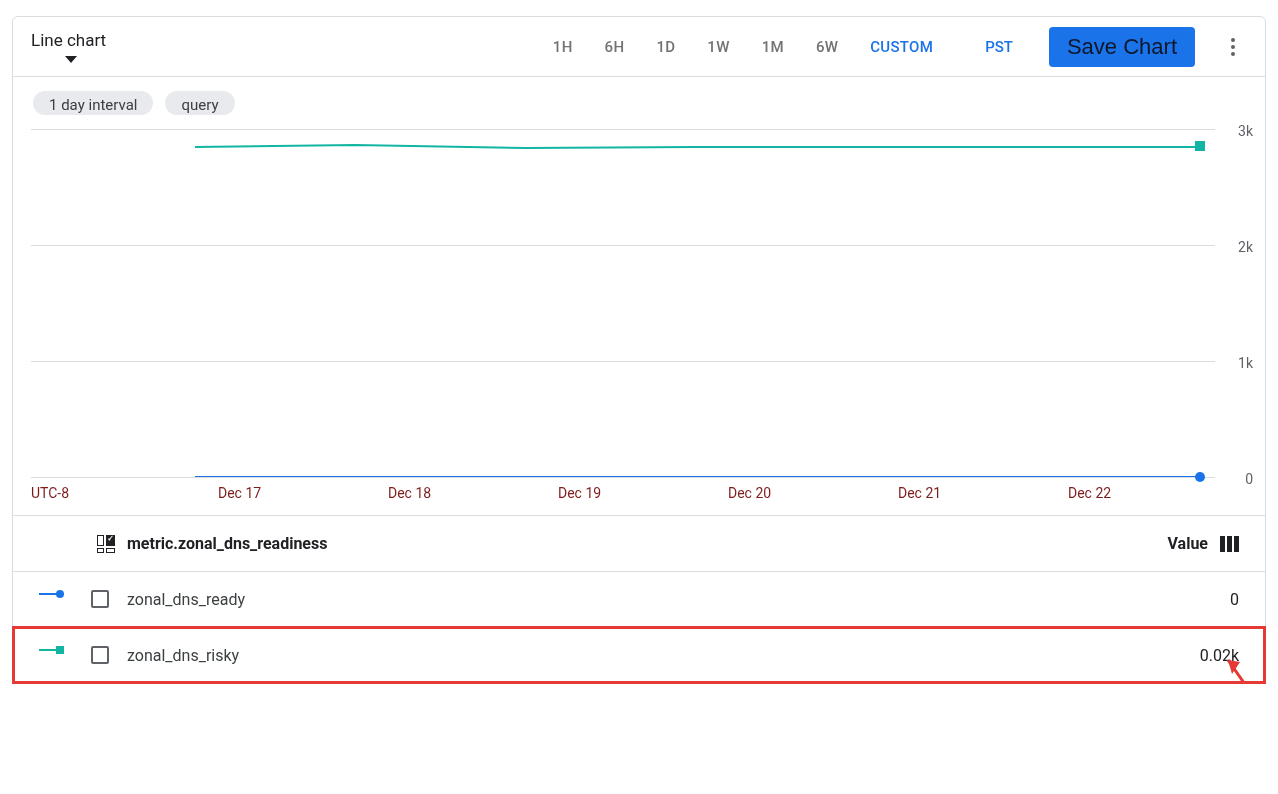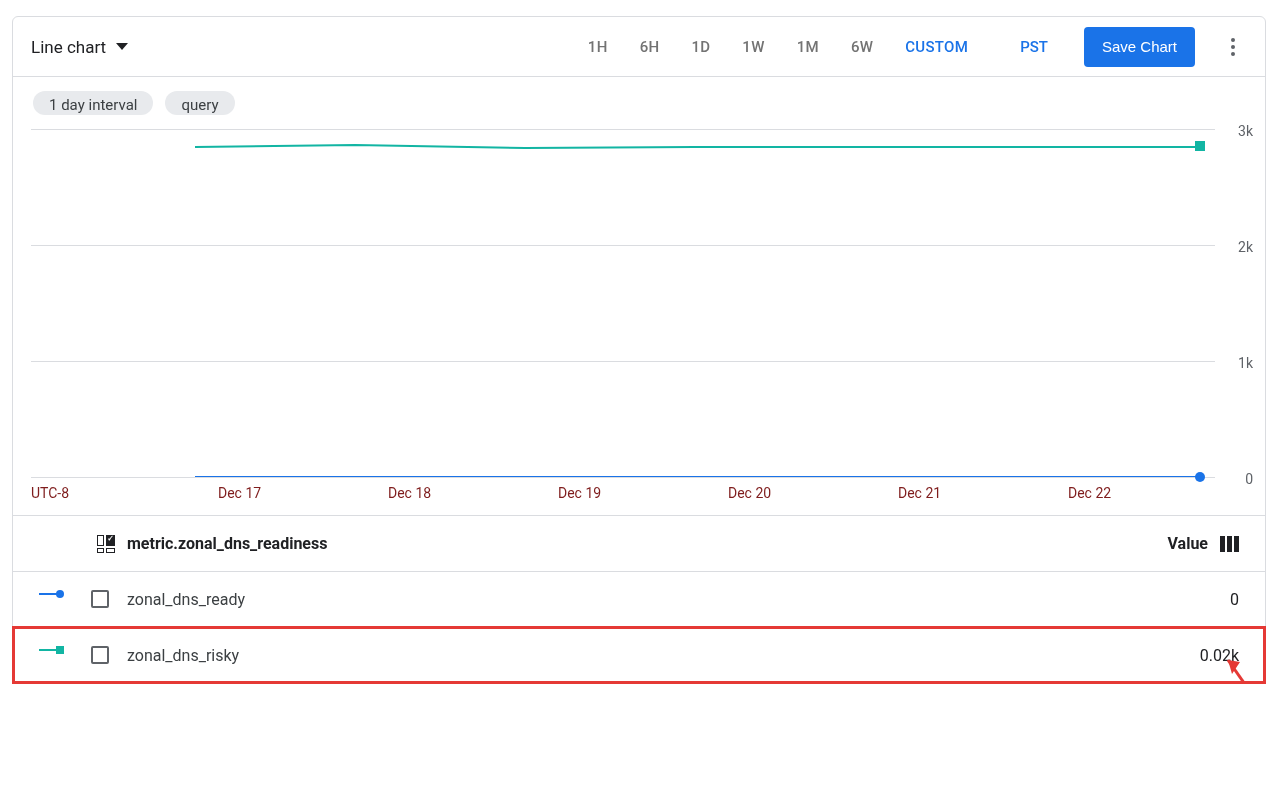--- a/index.html
+++ b/index.html
@@ -1,26 +1,26 @@
 <!DOCTYPE html>
 <html><head>
 <meta charset="utf-8">
 <style>
   * { box-sizing: border-box; }
   body { margin: 0; font-family: Roboto, Arial, sans-serif; background: #fff; color: #3c4043; font-size: 14px; }
   .page { width: 1278px; margin: 0 auto; position: relative; }
   .card { border: 1px solid #dadce0; border-radius: 6px; margin: 16px 12px 0 12px; background: #fff; overflow: visible; }
   .toolbar { display: flex; align-items: center; height: 60px; padding: 0 18px; border-bottom: 1px solid #dadce0; gap: 8px; }
-  .chart-type { display: flex; align-items: center; font-size: 17px; color: #202124; gap: 6px; cursor: pointer; }
+  .chart-type { display: flex; align-items: center; font-size: 17px; color: #202124; gap: 6px; cursor: pointer; flex-direction: column; }
   .dropdown-caret { width: 0; height: 0; border-left: 6px solid transparent; border-right: 6px solid transparent; border-top: 7px solid #202124; margin-left: 4px; }
   .spacer { flex: 1; }
   .range-btn { font-size: 15px; font-weight: 500; color: #737373; letter-spacing: .3px; padding: 8px 16px; cursor: pointer; }
   .range-btn.active { color: #1a73e8; }
   .tz { font-size: 15px; font-weight: 500; color: #1a73e8; padding: 8px 20px 8px 28px; cursor: pointer; }
-  .save-btn { background: #1a73e8; color: #ffffff; border: none; height: 40px; padding: 0 18px; font-size: 15px; border-radius: 4px; cursor: pointer; margin-left: 8px; }
+  .save-btn { background: #1a73e8; color: #0f172a; border: none; height: 40px; padding: 0 18px; font-size: 22px; border-radius: 4px; cursor: pointer; margin-left: 8px; }
   .more-dots { display: flex; flex-direction: column; justify-content: center; align-items: center; gap: 3px; padding: 10px 12px 10px 28px; cursor: pointer; }
   .more-dots span { width: 4px; height: 4px; border-radius: 50%; background: #5f6368; }
   .chips-row { display: flex; gap: 12px; padding: 14px 20px 0 20px; }
   .chip { background: #e8eaed; color: #3c4043; border-radius: 16px; height: 24px; line-height: 28px; padding: 0 16px; font-size: 15px; cursor: pointer; }
   .chart-area { position: relative; height: 390px; margin: 10px 0 0 0; padding: 0 50px 30px 18px; }
   .y-tick { position: absolute; right: 12px; font-size: 14px; color: #5f6368; }
   .grid { position: absolute; left: 18px; right: 50px; border-top: 1px solid #dadce0; }
   .x-axis-line { position: absolute; left: 18px; right: 50px; border-top: 1px solid #dadce0; top: 352px; }
   .x-label { position: absolute; top: 360px; font-size: 14px; color: #7f1d1d; }
   .blue-line { position: absolute; top: 351px; left: 182px; right: 66px; height: 1px; background: #1a73e8; }

